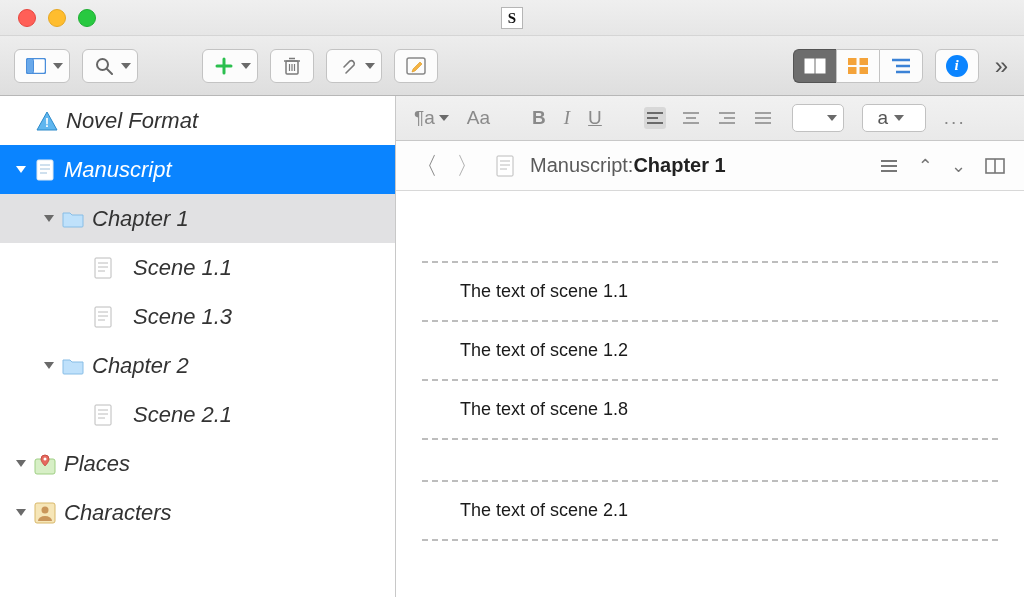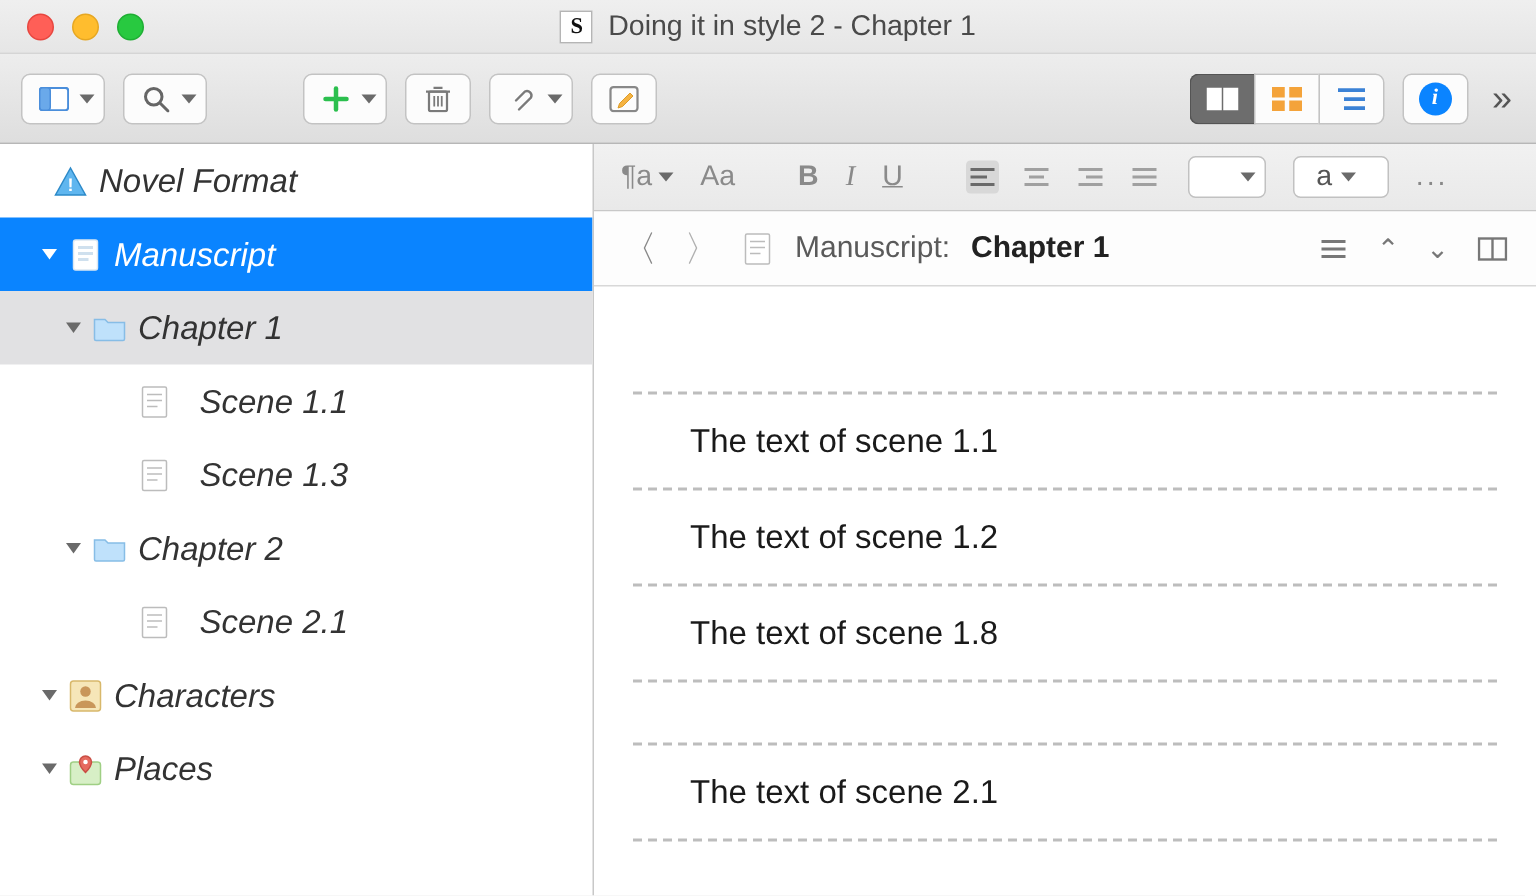--- a/index.html
+++ b/index.html
@@ -77,21 +77,21 @@
   .binder {
     width: 396px; background:#fff; border-right:1px solid #c8c8c8;
     font-size: 22px;
     overflow:hidden;
   }
   .editor { flex:1; background:#fff; display:flex; flex-direction:column; }
 
   
   .b-row {
     height: 49px; display:flex; align-items:center;
-    padding-left: 28px; gap: 8px;
+    padding-left: 16px; gap: 8px;
   }
   .b-row .disclosure {
     width: 0; height: 0; display:inline-block;
     border-left: 5px solid transparent; border-right: 5px solid transparent;
     border-top: 7px solid #6a6a6a;
   }
   .b-row .disclosure.blank { border:0; width:10px; height:7px; }
   .b-row .label { flex:1;font-style:italic; }
   .b-selected { background:#0a84ff; color:#fff; }
   .b-selected .disclosure { border-top-color:#fff; }
@@ -120,49 +120,48 @@
   .fb-select-a { width:64px; justify-content:center; gap:6px; color:#555; }
   .fb-ellipsis { color:#888; letter-spacing:2px; }
 
   .path-bar {
     height: 50px; display:flex; align-items:center; gap:14px;
     padding: 0 18px; border-bottom:1px solid #d8d8d8;
     background:#fdfdfd;
   }
   .path-nav { display:flex; gap:18px; color:#b0b0b0; font-size:24px; }
   .path-nav span:first-child { color:#888; }
-  .path-title { display:flex; align-items:center; gap:14px; color:#5a5a5a; flex:1; }
+  .path-title { display:flex; align-items:center; gap:0; color:#5a5a5a; flex:1; }
   .path-title b { color:#222; font-weight:600; }
   .path-icons { display:flex; align-items:center; gap:18px; color:#777; }
 
   
   .editor-body { flex:1; padding: 30px 26px 0 26px; overflow:hidden; }
   .dash-rule {
     border: 0;
     border-top: 2px dashed #bdbdbd;
     margin: 0;
   }
-  .scene-text { padding: 18px 0 18px 38px; font-size:22px; color:#1a1a1a; }
+  .scene-text { padding: 18px 0 18px 38px; font-size:18px; color:#1a1a1a; }
   .scene-gap { height: 40px; }
 
   
   svg { display:block; }
 </style>
 </head>
 <body>
 
 <div class="titlebar">
   <div class="traffic-lights">
     <div class="traffic-light tl-red"></div>
     <div class="traffic-light tl-yellow"></div>
     <div class="traffic-light tl-green"></div>
   </div>
   <div class="title-center">
     <span class="app-icon-s">S</span>
-    <span>Doing it in style 2 - Chapter 1</span>
   </div>
 </div>
 
 <div class="toolbar">
   <div class="tb-group">
     <div class="tb-btn tb-split">
       <span class="ic">
         <svg width="20" height="16">
             <rect x="0.5" y="0.5" width="19" height="15" rx="2" fill="#fff" stroke="#4a8edb" stroke-width="1.5"></rect>
             <rect x="0.5" y="0.5" width="7" height="15" rx="2" fill="#6aa9ea" stroke="#4a8edb"></rect>
@@ -352,38 +351,38 @@
             <line x1="4" y1="14" x2="11" y2="14" stroke="#bcbcbc"></line>
           </svg>
       </span>
       <span class="label">Scene 2.1</span>
     </div>
 
     <div class="b-row">
       <span class="disclosure"></span>
       <span class="ic">
         <svg width="22" height="22">
+            <rect x="1" y="6" width="20" height="15" rx="2" fill="#d7efc6" stroke="#9fcf84"></rect>
+            <path d="M11 2 a4 4 0 0 1 4 4 c0 3 -4 7 -4 7 s-4 -4 -4 -7 a4 4 0 0 1 4 -4 z" fill="#e66a5f" stroke="#c94e44"></path>
+            <circle cx="11" cy="6" r="1.5" fill="#fff"></circle>
+          </svg>
+      </span>
+      <span class="label">Places</span>
+    </div>
+
+    <div class="b-row">
+      <span class="disclosure"></span>
+      <span class="ic">
+        <svg width="22" height="22">
             <rect x="1" y="1" width="20" height="20" rx="2" fill="#f6e6b8" stroke="#d8b86b"></rect>
             <circle cx="11" cy="8" r="3.5" fill="#c9965a"></circle>
             <path d="M4 19 a7 5 0 0 1 14 0 z" fill="#c9965a"></path>
           </svg>
       </span>
       <span class="label">Characters</span>
-    </div>
-
-    <div class="b-row">
-      <span class="disclosure"></span>
-      <span class="ic">
-        <svg width="22" height="22">
-            <rect x="1" y="6" width="20" height="15" rx="2" fill="#d7efc6" stroke="#9fcf84"></rect>
-            <path d="M11 2 a4 4 0 0 1 4 4 c0 3 -4 7 -4 7 s-4 -4 -4 -7 a4 4 0 0 1 4 -4 z" fill="#e66a5f" stroke="#c94e44"></path>
-            <circle cx="11" cy="6" r="1.5" fill="#fff"></circle>
-          </svg>
-      </span>
-      <span class="label">Places</span>
     </div>
   </div>
 
   <div class="editor">
 
     <div class="format-bar">
       <div class="fb-item">
         <span>¶a</span>
         <span class="tb-caret"></span>
       </div>

